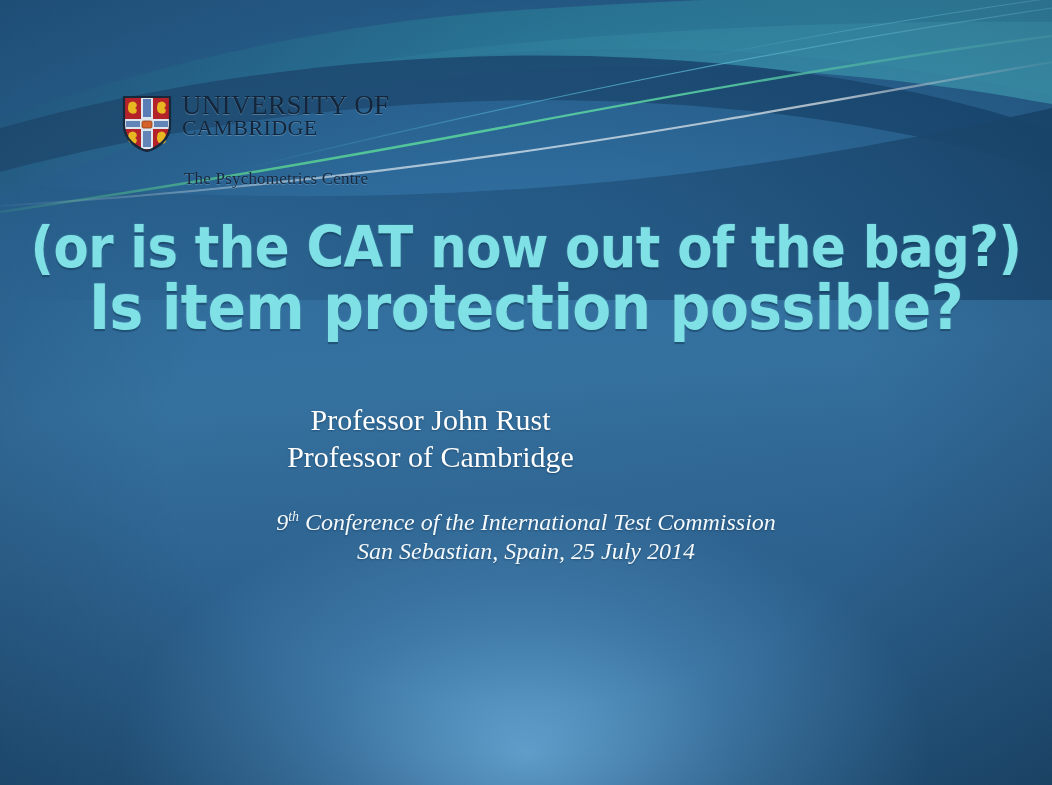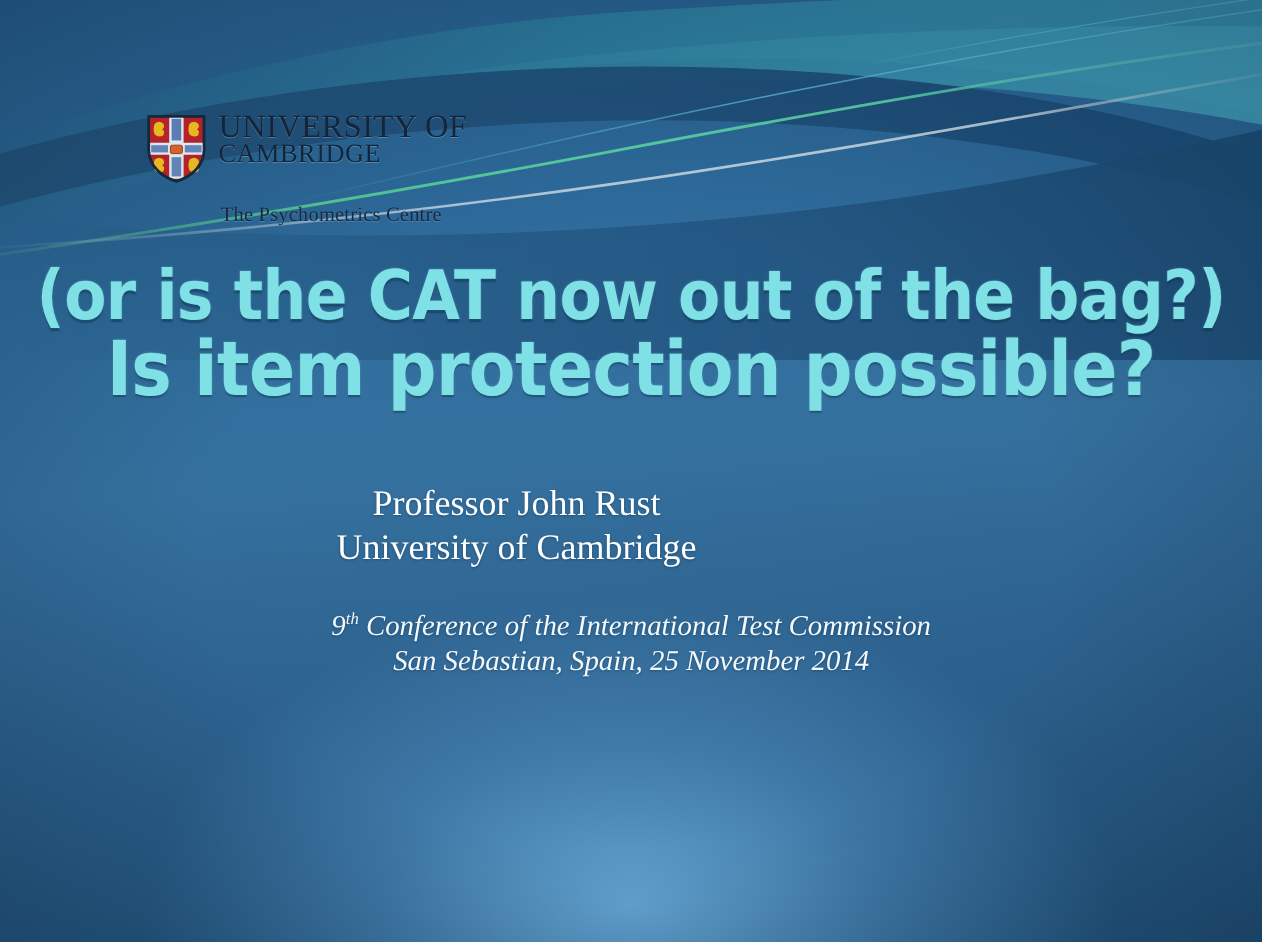--- a/index.html
+++ b/index.html
@@ -244,21 +244,21 @@
     <div class="psy-centre">The Psychometrics Centre</div>
   </div>
 
   <div class="title-wrap">
     <span class="title-line t2">(or is the CAT now out of the bag?)</span>
     <span class="title-line t1">Is item protection possible?</span>
   </div>
 
   <div class="author-wrap">
     <span class="author-line">Professor John Rust</span>
-    <span class="author-line">University of Cambridge</span>
+    <span class="author-line">Professor of Cambridge</span>
   </div>
 
   <div class="conf-wrap">
     <span class="conf-line"><span>9</span><sup>th</sup><span> Conference of the International Test Commission</span></span>
-    <span class="conf-line">San Sebastian, Spain, 25 November 2014</span>
+    <span class="conf-line">San Sebastian, Spain, 25 July 2014</span>
   </div>
 
 </div>
 
 </body></html>

